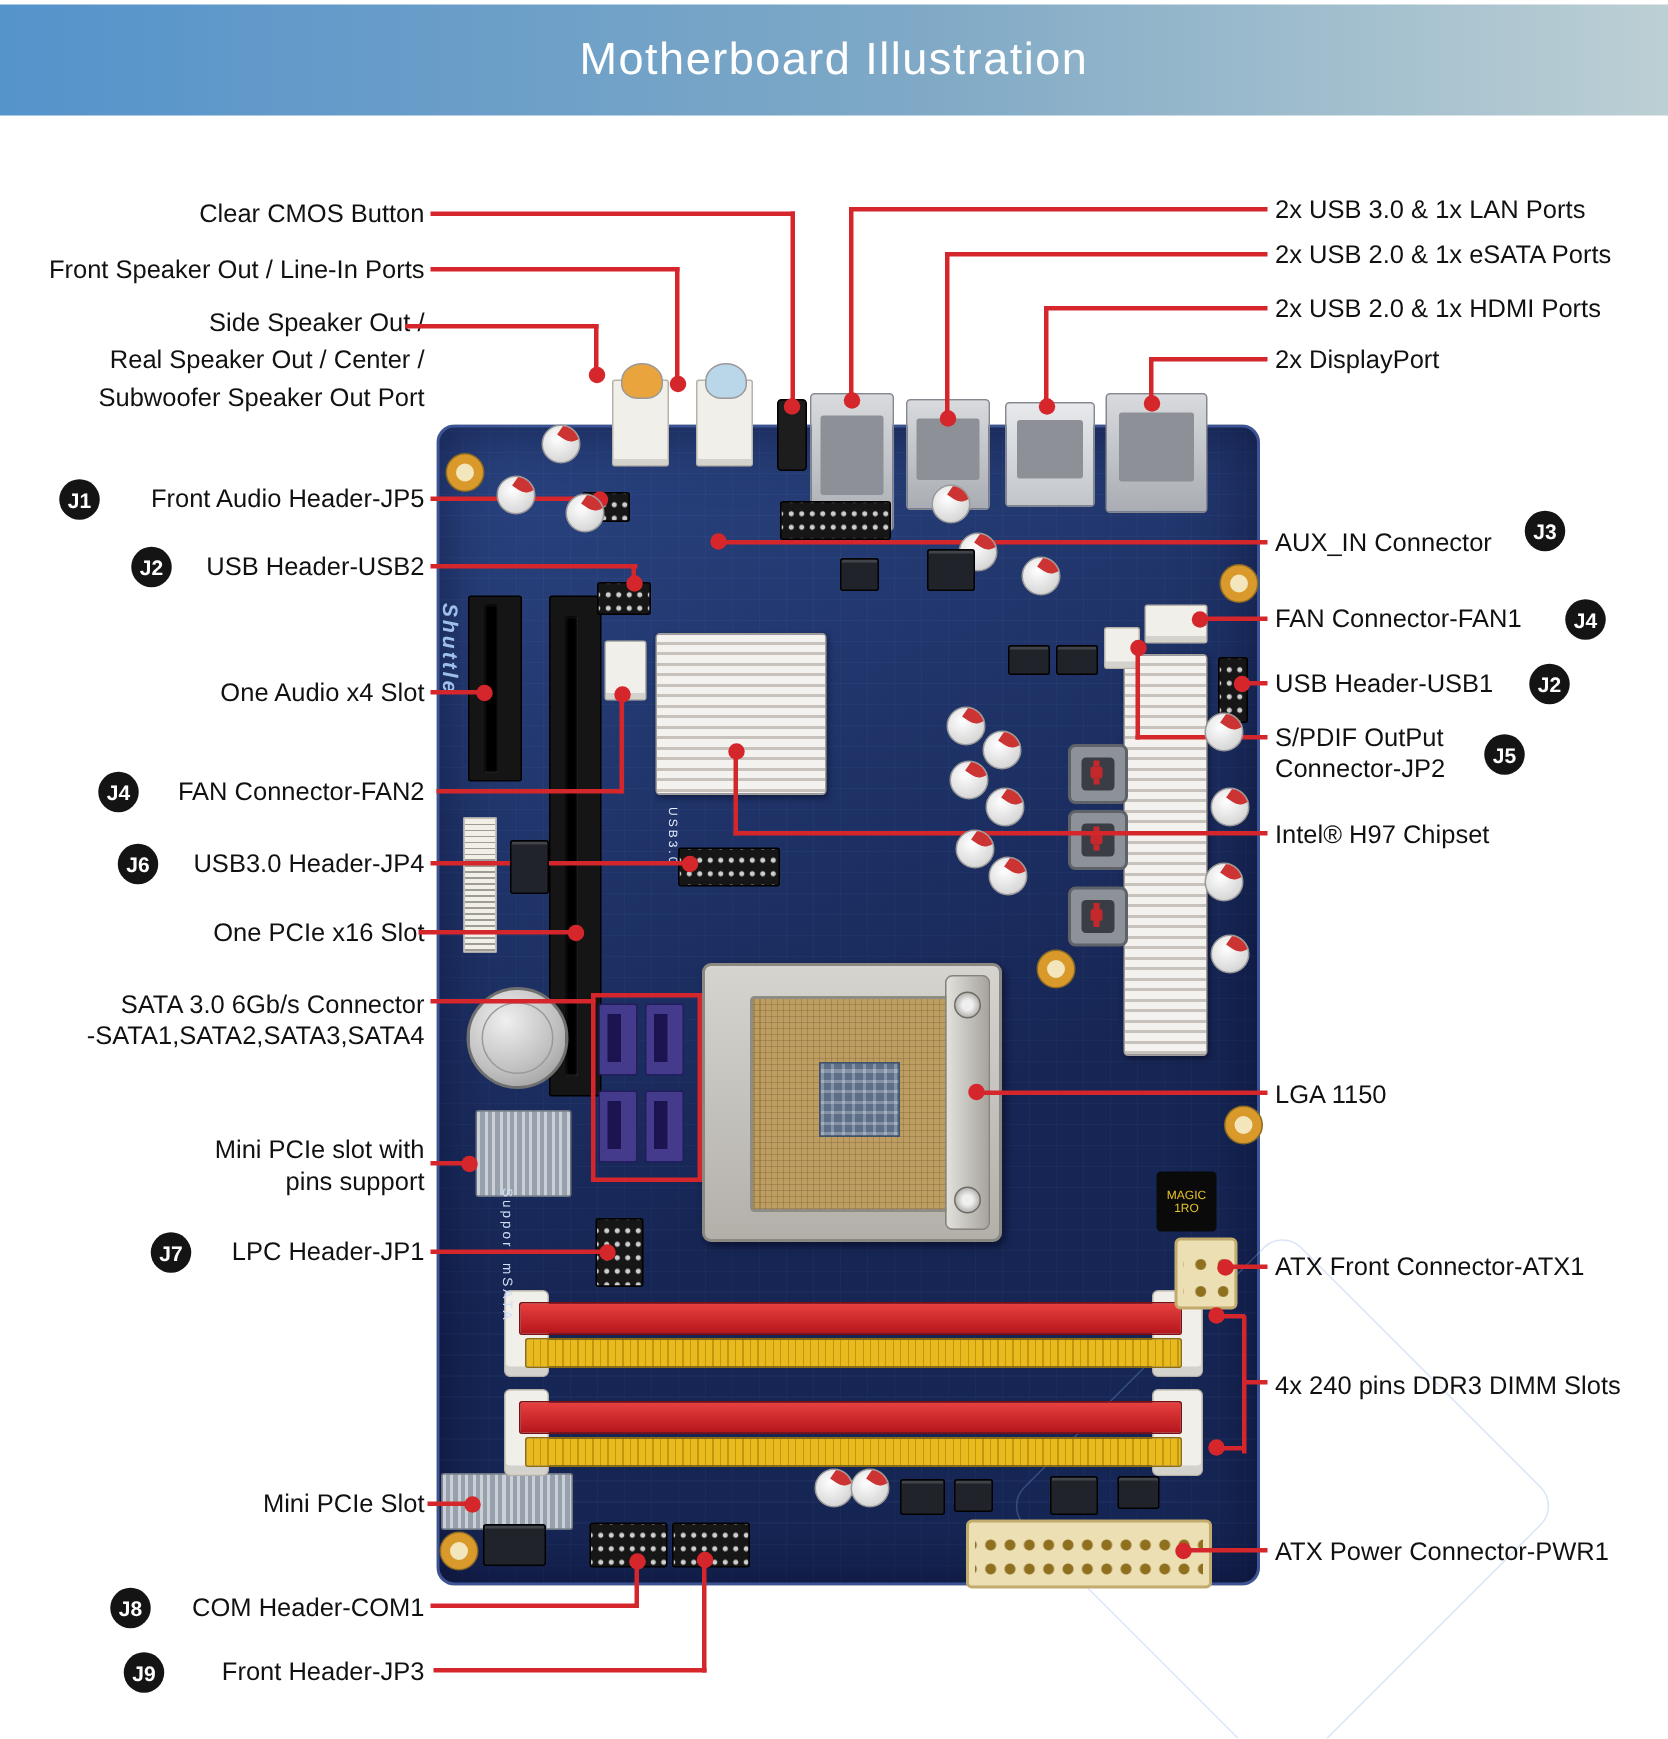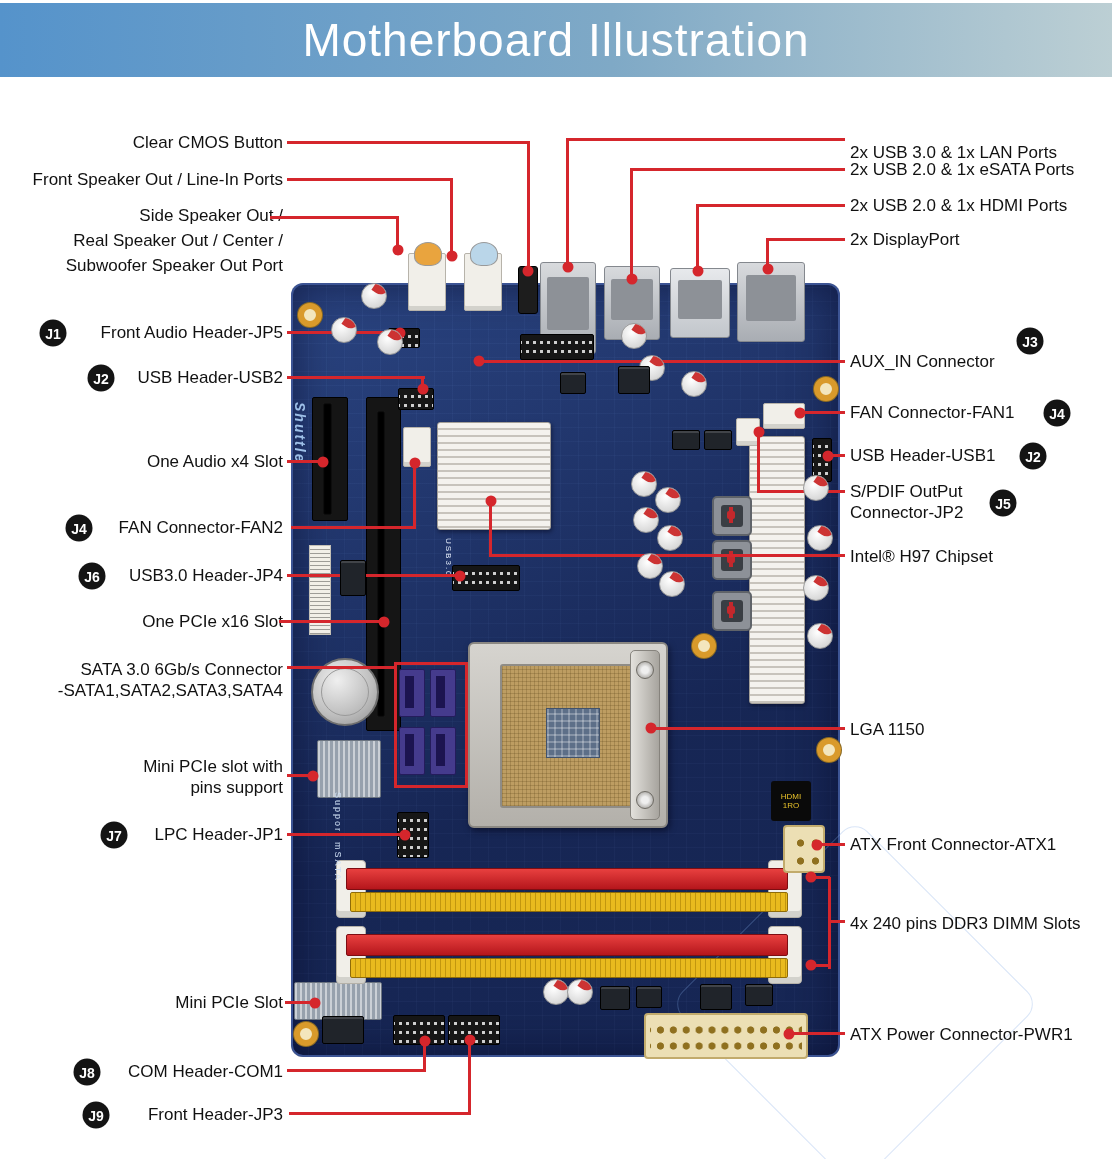--- a/index.html
+++ b/index.html
@@ -2,21 +2,21 @@
 <html><head>
 <meta charset="utf-8">
 <style>
   html,body{margin:0;padding:0;background:#fff;}
   .stage{position:relative;width:1112px;height:1159px;background:#fff;overflow:hidden;
          font-family:"Liberation Sans",sans-serif;}
   
   .titlebar{position:absolute;left:0;top:3px;width:1112px;height:74px;
     background:linear-gradient(90deg,#5593cb 0%,#7fa9c6 55%,#bccfd4 100%);
     display:flex;align-items:center;justify-content:center;}
-  .titlebar .t{color:#fff;font-size:46px;letter-spacing:1px;}
+  .titlebar .t{color:#fff;font-size:30px;letter-spacing:1px;}
   
   .lbl{position:absolute;font-size:17px;color:#111;white-space:pre-line;line-height:24px;transform:translateY(-50%);}
   .lbl-l{right:829px;text-align:right;}
   .lbl-r{left:850px;text-align:left;}
   .tight{line-height:21px;}
   .badge{position:absolute;width:27px;height:27px;border-radius:50%;background:#141414;color:#fff;
     font-size:14px;font-weight:bold;display:flex;align-items:center;justify-content:center;
     transform:translate(-50%,-50%);}
   
   .hl,.vl{position:absolute;background:#d5262c;}
@@ -172,21 +172,21 @@
   <div class="pwr" style="left:644px;top:1013px;width:160px;height:42px">
     <div class="holes"></div>
     </div>
   <div class="pwr" style="left:783px;top:825px;width:38px;height:44px">
     <div class="holes" style="background-size:15px 18px"></div>
     </div>
 
   <div class="choke" style="left:712px;top:496px"></div>
   <div class="choke" style="left:712px;top:540px"></div>
   <div class="choke" style="left:712px;top:591px"></div>
-  <div class="part" style="left:771px;top:781px;width:40px;height:40px;background:#0a0a0a;border-radius:3px;color:#e8c22a;font-size:8px;line-height:9px;display:flex;align-items:center;justify-content:center;text-align:center;white-space:pre-line">HDMI
+  <div class="part" style="left:771px;top:781px;width:40px;height:40px;background:#0a0a0a;border-radius:3px;color:#e8c22a;font-size:8px;line-height:9px;display:flex;align-items:center;justify-content:center;text-align:center;white-space:pre-line">MAGIC
 1RO</div>
 
   <div class="vtxt" style="left:292px;top:402px;font-size:14px;font-weight:bold;font-style:italic">Shuttle</div>
   <div class="vtxt" style="left:333px;top:792px;font-size:9px;color:#cfe0f5">Support mSATA</div>
   <div class="vtxt" style="left:444px;top:538px;font-size:8px;color:#e6eefc">USB3.0</div>
 
   <div class="lbl lbl-l" style="top:143px">Clear CMOS Button</div>
   <div class="lbl lbl-l" style="top:180px">Front Speaker Out / Line-In Ports</div>
   <div class="lbl lbl-l" style="top:240px;line-height:25px">Side Speaker Out /
 Real Speaker Out / Center /
@@ -207,36 +207,36 @@
   <div class="lbl lbl-l" style="top:1115px">Front Header-JP3</div>
 
   <div class="badge" style="left:53px;top:333px">J1</div>
   <div class="badge" style="left:101px;top:378px">J2</div>
   <div class="badge" style="left:79px;top:528px">J4</div>
   <div class="badge" style="left:92px;top:576px">J6</div>
   <div class="badge" style="left:114px;top:835px">J7</div>
   <div class="badge" style="left:87px;top:1072px">J8</div>
   <div class="badge" style="left:96px;top:1115px">J9</div>
 
-  <div class="lbl lbl-r" style="top:153px">2x USB 3.0 &amp; 1x LAN Ports</div>
+  <div class="lbl lbl-r" style="top:140px">2x USB 3.0 &amp; 1x LAN Ports</div>
   <div class="lbl lbl-r" style="top:170px">2x USB 2.0 &amp; 1x eSATA Ports</div>
   <div class="lbl lbl-r" style="top:206px">2x USB 2.0 &amp; 1x HDMI Ports</div>
   <div class="lbl lbl-r" style="top:240px">2x DisplayPort</div>
   <div class="lbl lbl-r" style="top:362px">AUX_IN Connector</div>
   <div class="lbl lbl-r" style="top:413px">FAN Connector-FAN1</div>
   <div class="lbl lbl-r" style="top:456px">USB Header-USB1</div>
   <div class="lbl lbl-r tight" style="top:502px">S/PDIF OutPut
 Connector-JP2</div>
   <div class="lbl lbl-r" style="top:557px">Intel® H97 Chipset</div>
   <div class="lbl lbl-r" style="top:730px">LGA 1150</div>
   <div class="lbl lbl-r" style="top:845px">ATX Front Connector-ATX1</div>
   <div class="lbl lbl-r" style="top:924px">4x 240 pins DDR3 DIMM Slots</div>
   <div class="lbl lbl-r" style="top:1035px">ATX Power Connector-PWR1</div>
 
-  <div class="badge" style="left:1030px;top:341px">J3</div>
+  <div class="badge" style="left:1030px;top:354px">J3</div>
   <div class="badge" style="left:1057px;top:413px">J4</div>
   <div class="badge" style="left:1033px;top:456px">J2</div>
   <div class="badge" style="left:1003px;top:503px">J5</div>
 
   <div id="decor"></div>
 <div class="hl" style="left: 287px; top: 141px; width: 243px;"></div>
     <div class="hl" style="left: 287px; top: 178px; width: 166px;"></div>
     <div class="hl" style="left: 270px; top: 216px; width: 129px;"></div>
     <div class="hl" style="left: 287px; top: 331px; width: 113px;"></div>
     <div class="hl" style="left: 287px; top: 376px; width: 138px;"></div>

